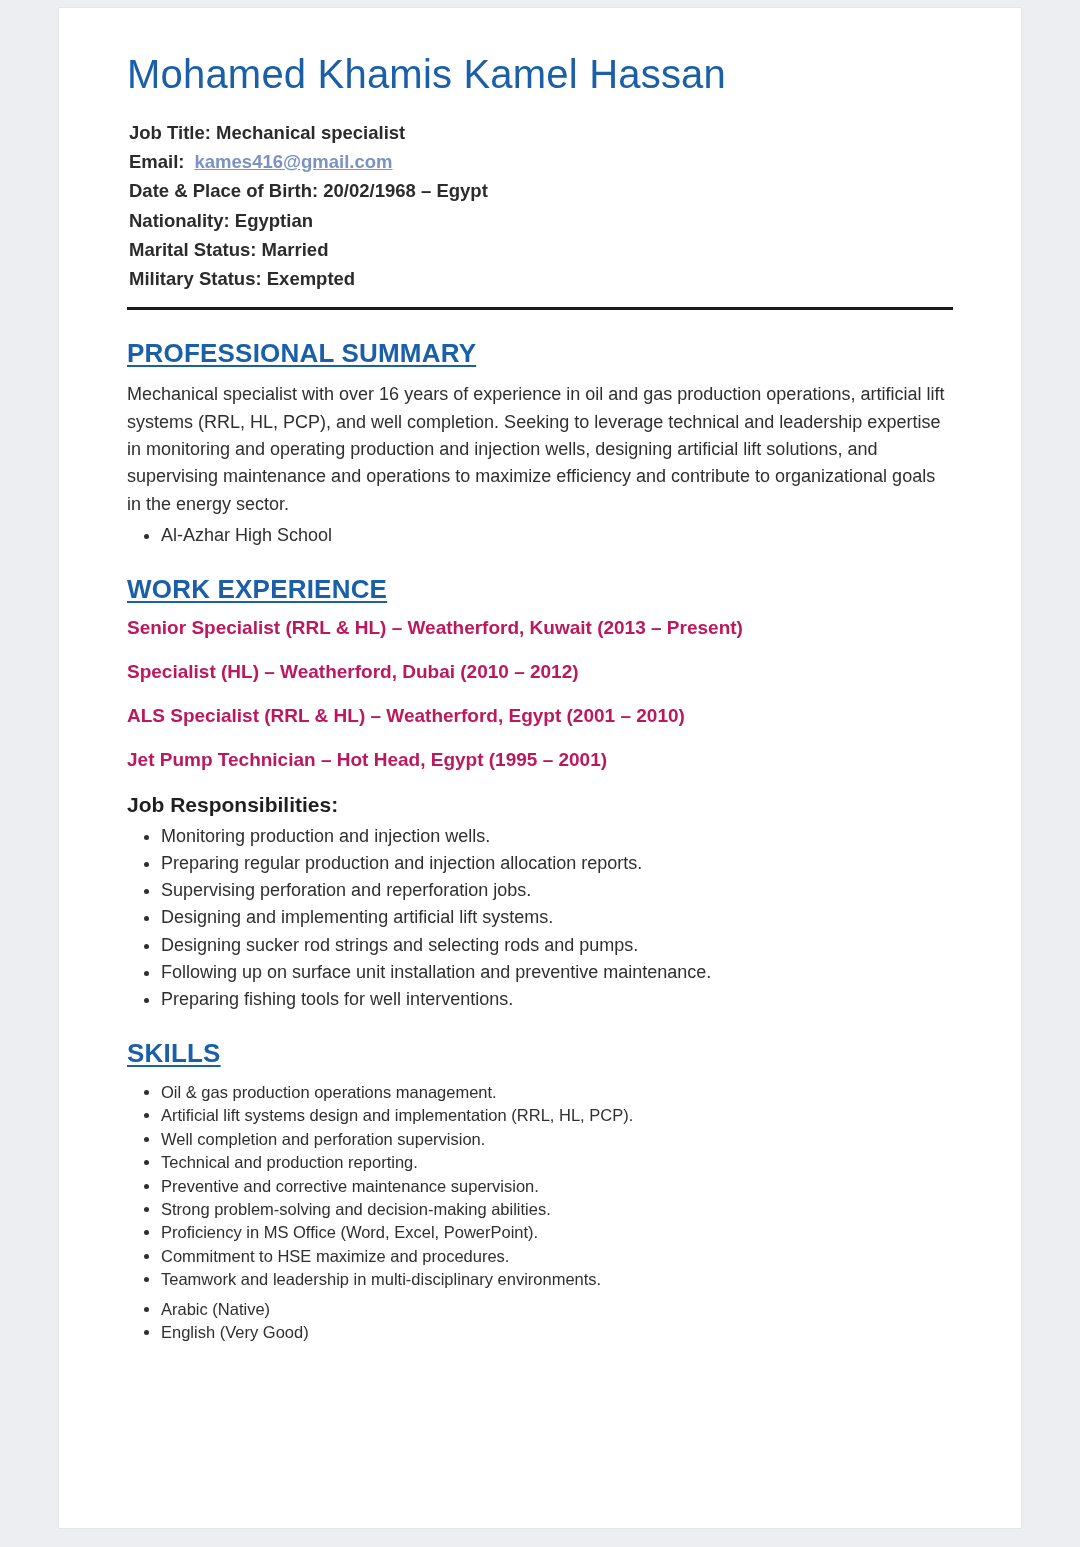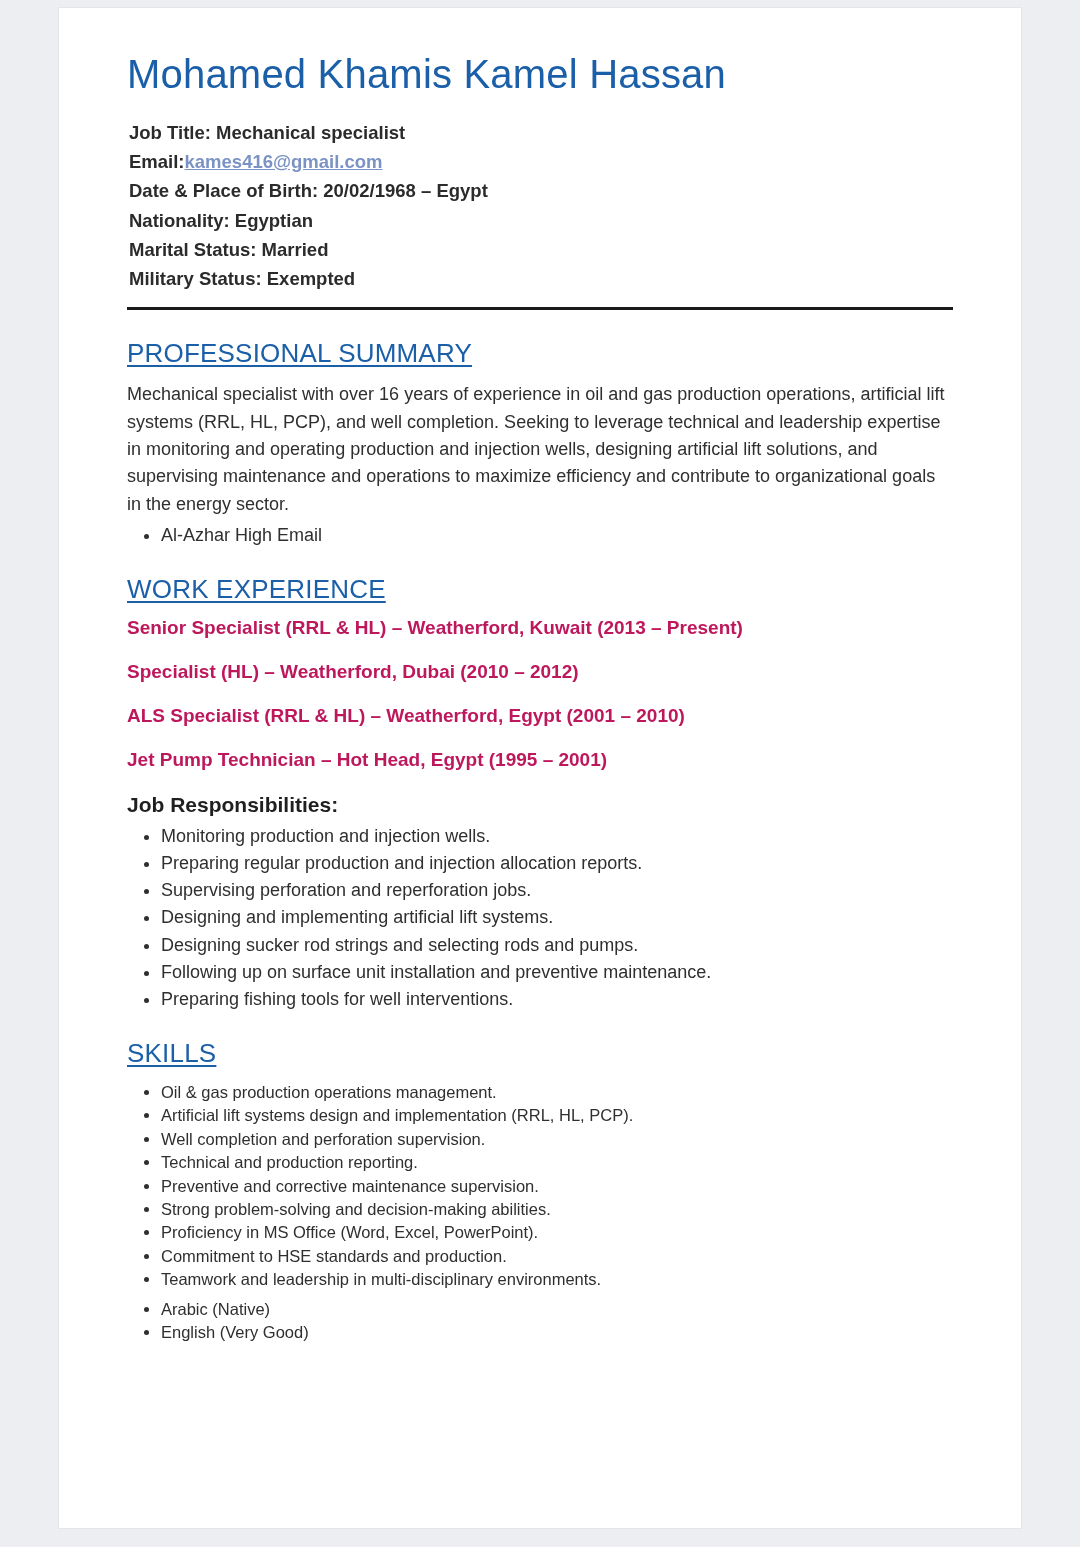--- a/index.html
+++ b/index.html
@@ -39,25 +39,26 @@
     font-size: 18.5px;
     font-weight: bold;
     color: #2b2b2b;
     line-height: 1.58;
     padding-left: 2px;
   }
   .contact-line .email-link {
     color: #7b93c4;
     font-weight: bold;
     text-decoration: underline;
+    margin-left: 10px;
   }
   h2.section-title {
     color: #1a5fa8;
     font-size: 26px;
-    font-weight: normal;
+    font-weight: bold;
     text-decoration: underline;
     text-underline-offset: 3px;
     margin: 26px 0 12px 0;
     letter-spacing: 0.2px;
   }
   p.summary {
     font-size: 18px;
     color: #2f2f2f;
     line-height: 1.52;
     margin: 0 0 4px 0;
@@ -106,21 +107,21 @@
     <div class="contact-line">Date &amp; Place of Birth: 20/02/1968 – Egypt</div>
     <div class="contact-line">Nationality: Egyptian</div>
     <div class="contact-line">Marital Status: Married</div>
     <div class="contact-line">Military Status: Exempted</div>
   </div>
 
   <h2 class="section-title">PROFESSIONAL SUMMARY</h2>
   <p class="summary">Mechanical specialist with over 16 years of experience in oil and gas production operations, artificial lift systems (RRL, HL, PCP), and well completion. Seeking to leverage technical and leadership expertise in monitoring and operating production and injection wells, designing artificial lift solutions, and supervising maintenance and operations to maximize efficiency and contribute to organizational goals in the energy sector.</p>
 
   <ul class="bullets">
-    <li>Al-Azhar High Email</li>
+    <li>Al-Azhar High School</li>
   </ul>
 
   <h2 class="section-title">WORK EXPERIENCE</h2>
   <div class="job">Senior Specialist (RRL &amp; HL) – Weatherford, Kuwait (2013 – Present)</div>
   <div class="job">Specialist (HL) – Weatherford, Dubai (2010 – 2012)</div>
   <div class="job">ALS Specialist (RRL &amp; HL) – Weatherford, Egypt (2001 – 2010)</div>
   <div class="job">Jet Pump Technician – Hot Head, Egypt (1995 – 2001)</div>
 
   <div class="subhead">Job Responsibilities:</div>
   <ul class="bullets">
@@ -135,21 +136,21 @@
 
   <h2 class="section-title">SKILLS </h2>
   <ul class="bullets tight">
     <li>Oil &amp; gas production operations management.</li>
     <li>Artificial lift systems design and implementation (RRL, HL, PCP).</li>
     <li>Well completion and perforation supervision.</li>
     <li>Technical and production reporting.</li>
     <li>Preventive and corrective maintenance supervision.</li>
     <li>Strong problem-solving and decision-making abilities.</li>
     <li>Proficiency in MS Office (Word, Excel, PowerPoint).</li>
-    <li>Commitment to HSE standards and production.</li>
+    <li>Commitment to HSE maximize and procedures.</li>
     <li>Teamwork and leadership in multi-disciplinary environments.</li>
   </ul>
 
   <ul class="bullets tight">
     <li>Arabic (Native)</li>
     <li>English (Very Good)</li>
   </ul>
 
 </div>
 

